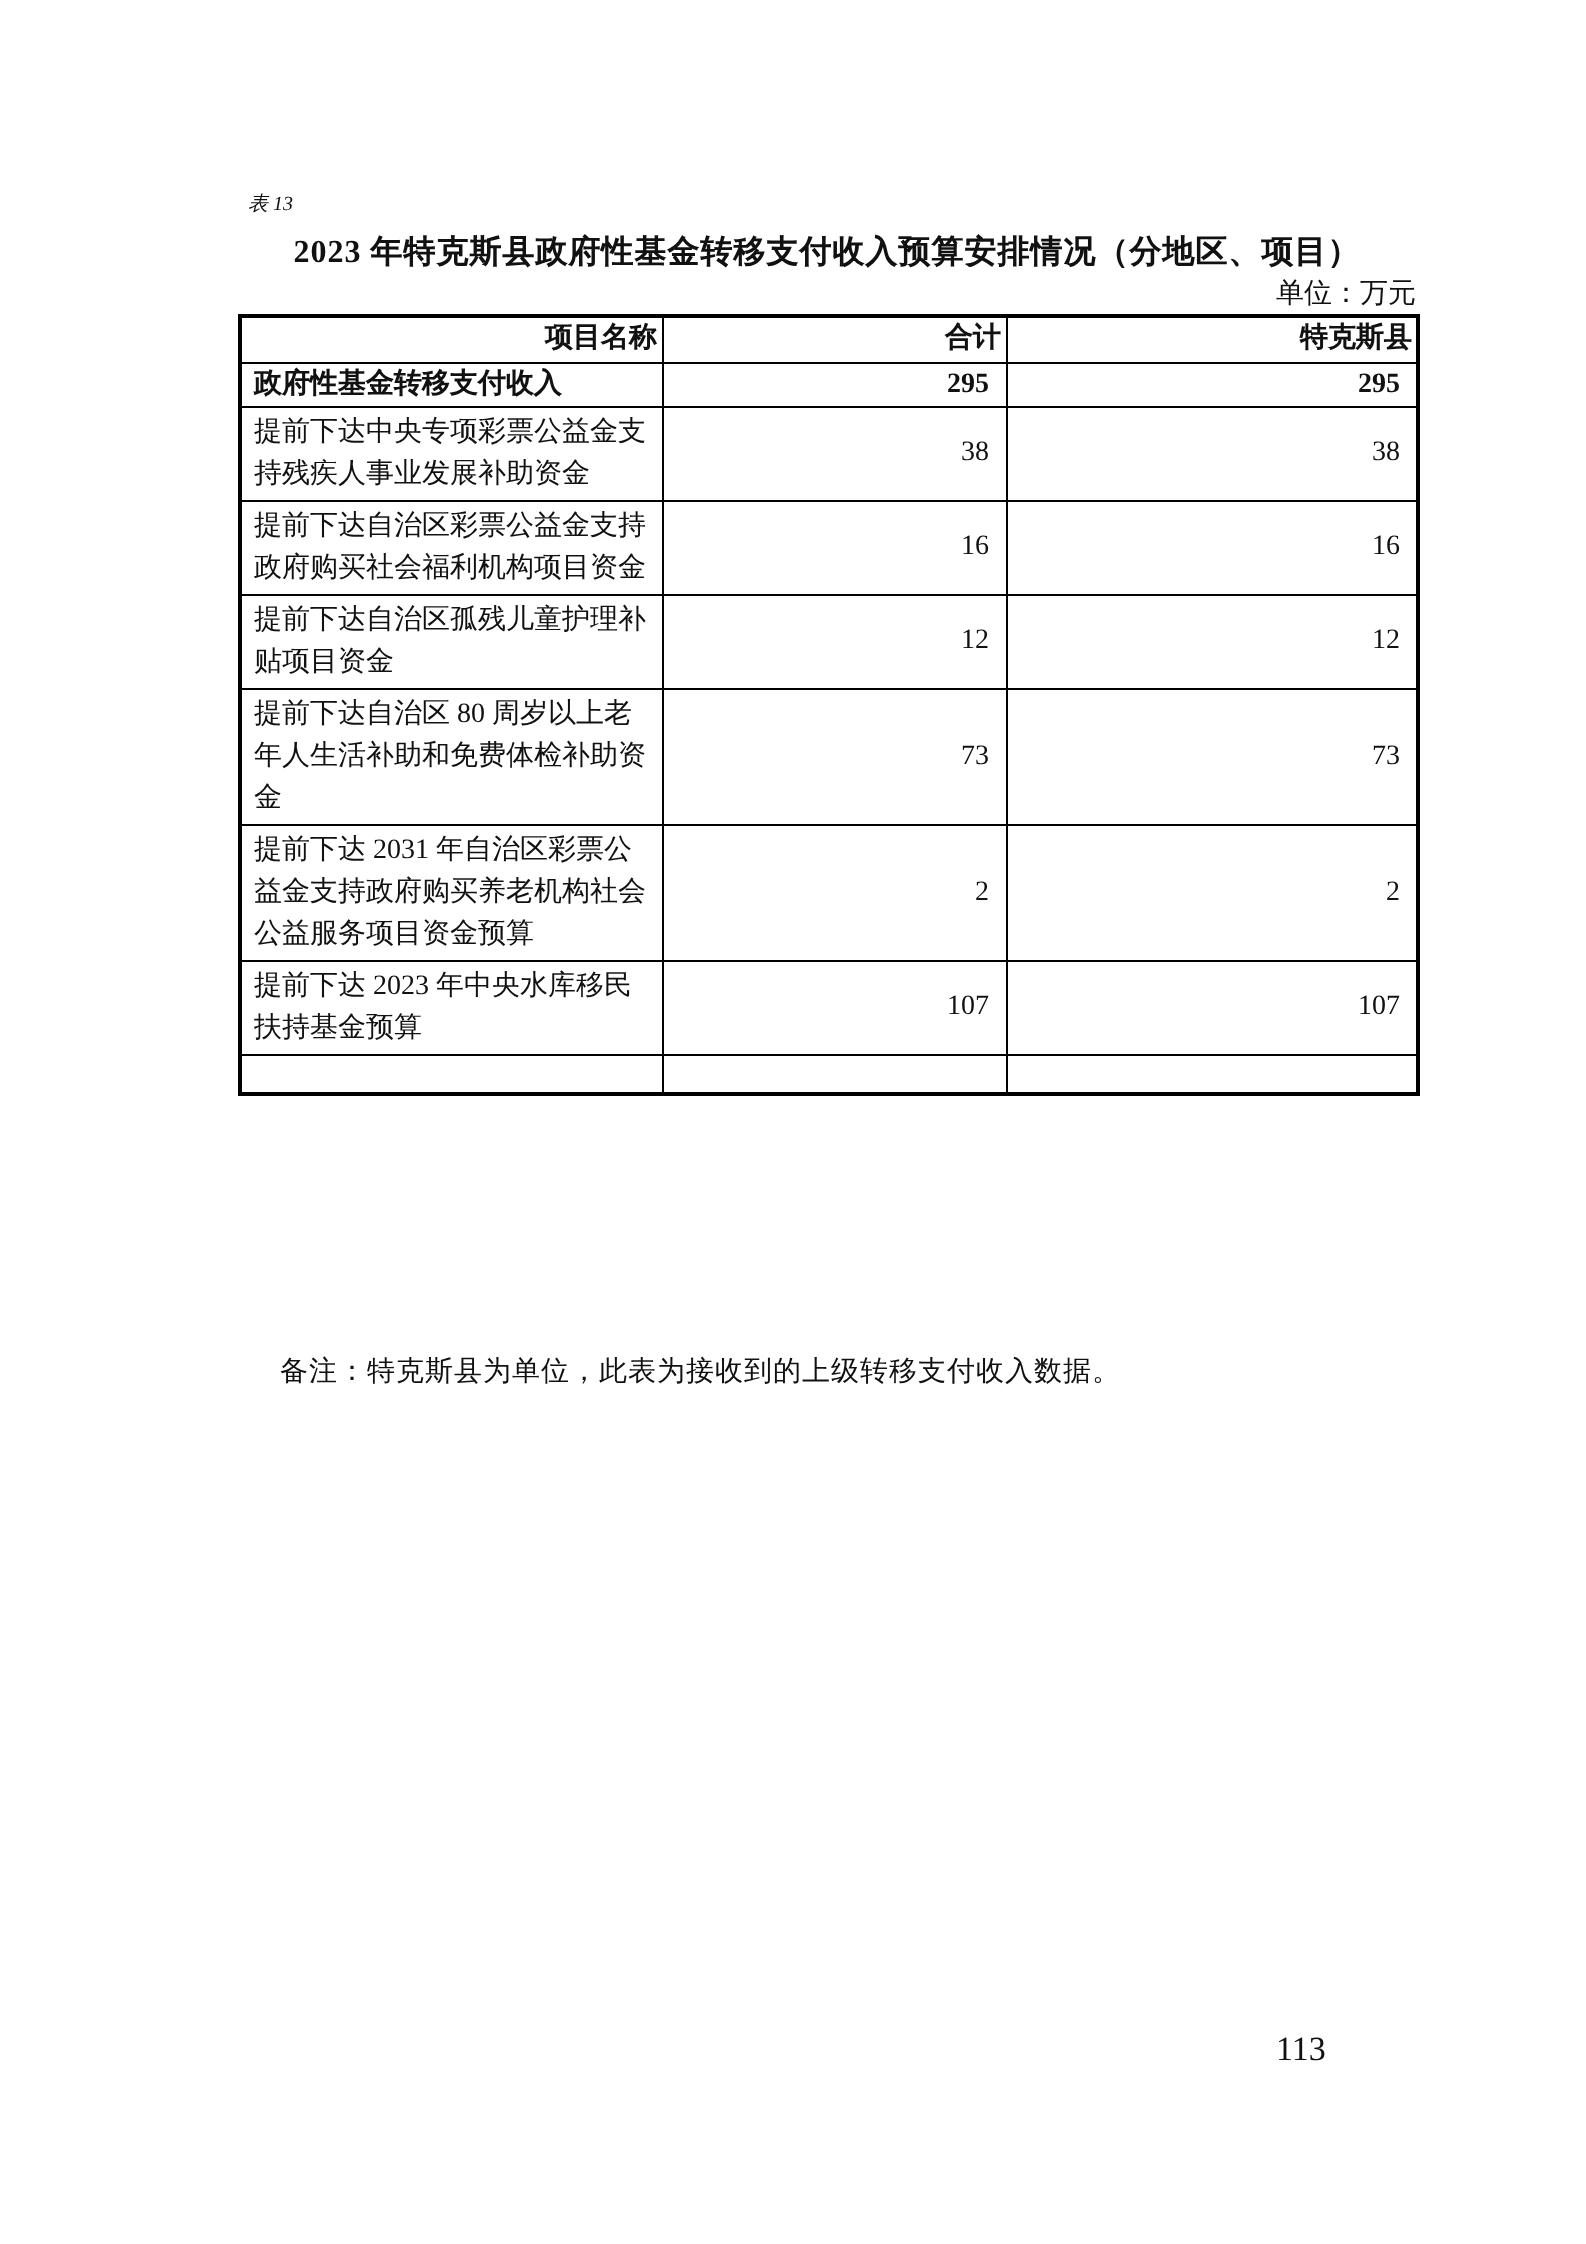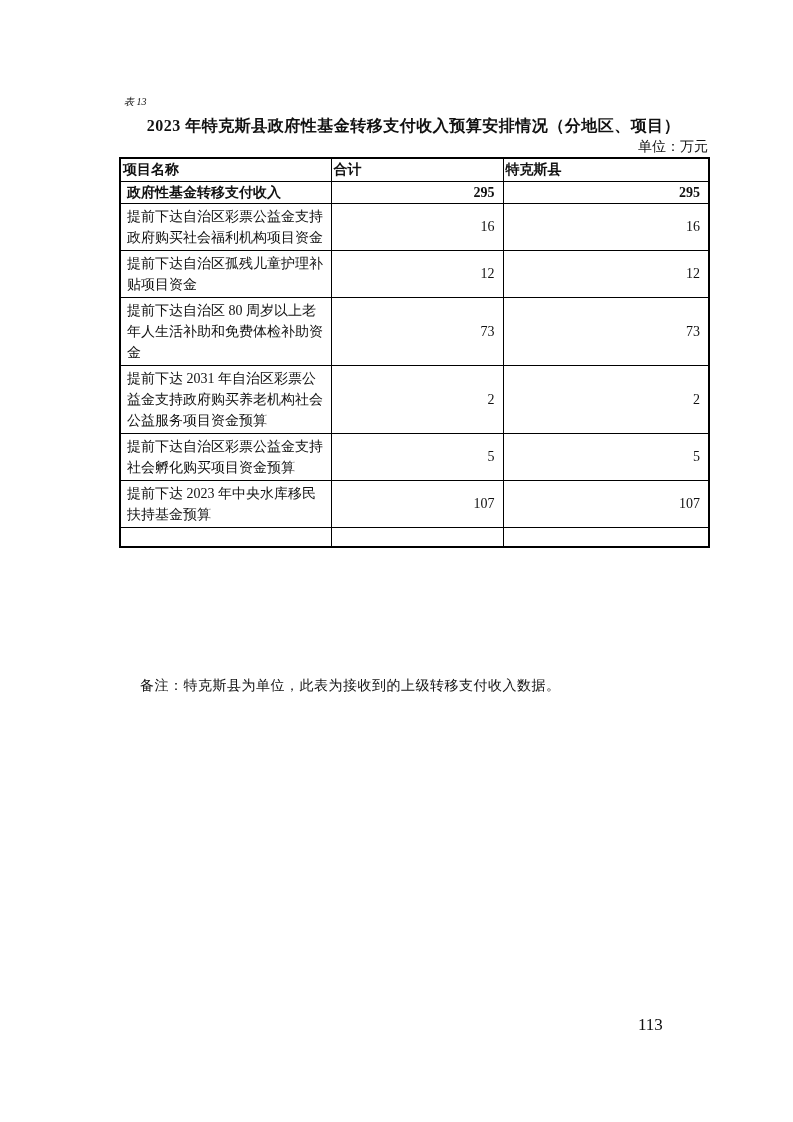--- a/index.html
+++ b/index.html
@@ -44,21 +44,21 @@
   }
   table.budget th, table.budget td {
     border: 1px solid #000;
     line-height: 21px;
     vertical-align: middle;
   }
   table.budget th {
     height: 23px;
     font-size: 14px;
     font-weight: bold;
-    text-align: left;
+    text-align: right;
     padding: 0 2px;
   }
   td.name-cell {
     text-align: left;
     padding: 2px 6px;
     margin-left: 34px;
   }
   td.num-cell {
     text-align: right;
     padding: 8px 8px;
@@ -99,45 +99,45 @@
       <th>特克斯县</th>
     </tr>
   </thead>
   <tbody>
       <tr class="bold-row">
         <td class="name-cell">政府性基金转移支付收入</td>
         <td class="num-cell">295</td>
         <td class="num-cell">295</td>
       </tr>
       <tr>
+        <td class="name-cell">提前下达中央专项彩票公益金支持残疾人事业发展补助资金</td>
+        <td class="num-cell">38</td>
+        <td class="num-cell">38</td>
+      </tr>
+      <tr>
         <td class="name-cell">提前下达自治区彩票公益金支持政府购买社会福利机构项目资金</td>
         <td class="num-cell">16</td>
         <td class="num-cell">16</td>
       </tr>
       <tr>
         <td class="name-cell">提前下达自治区孤残儿童护理补贴项目资金</td>
         <td class="num-cell">12</td>
         <td class="num-cell">12</td>
       </tr>
       <tr>
         <td class="name-cell">提前下达自治区 80 周岁以上老年人生活补助和免费体检补助资金</td>
         <td class="num-cell">73</td>
         <td class="num-cell">73</td>
       </tr>
       <tr>
         <td class="name-cell">提前下达 2031 年自治区彩票公益金支持政府购买养老机构社会公益服务项目资金预算</td>
         <td class="num-cell">2</td>
         <td class="num-cell">2</td>
       </tr>
       <tr>
-        <td class="name-cell">提前下达自治区彩票公益金支持社会孵化购买项目资金预算</td>
-        <td class="num-cell">5</td>
-        <td class="num-cell">5</td>
-      </tr>
-      <tr>
         <td class="name-cell">提前下达 2023 年中央水库移民扶持基金预算</td>
         <td class="num-cell">107</td>
         <td class="num-cell">107</td>
       </tr>
       <tr class="empty-row">
         <td class="name-cell"></td>
         <td class="num-cell"></td>
         <td class="num-cell"></td>
       </tr>
     </tbody>

